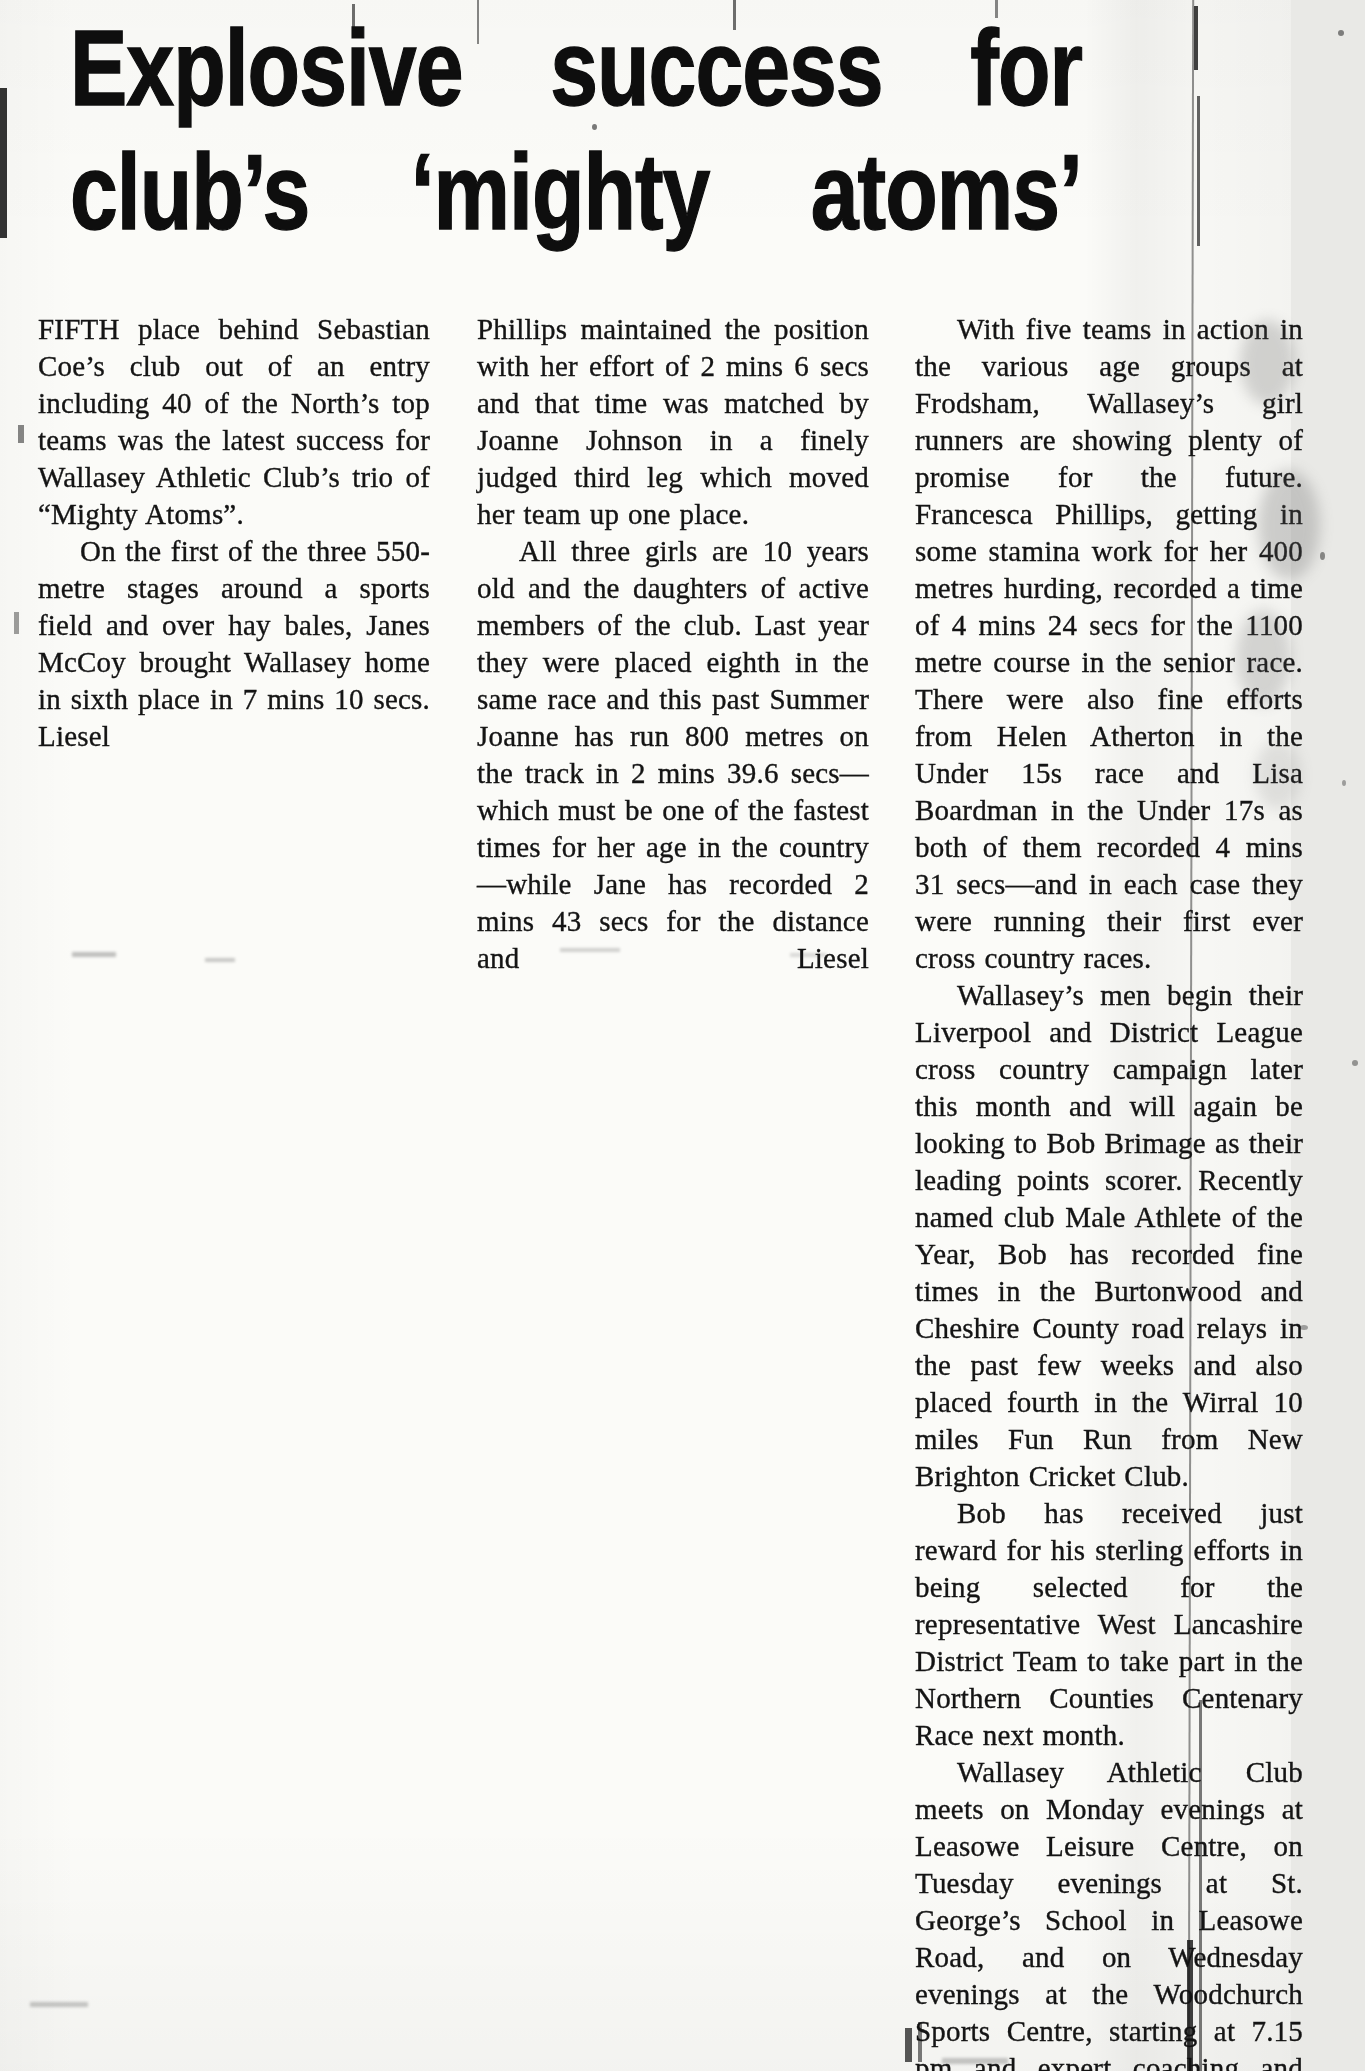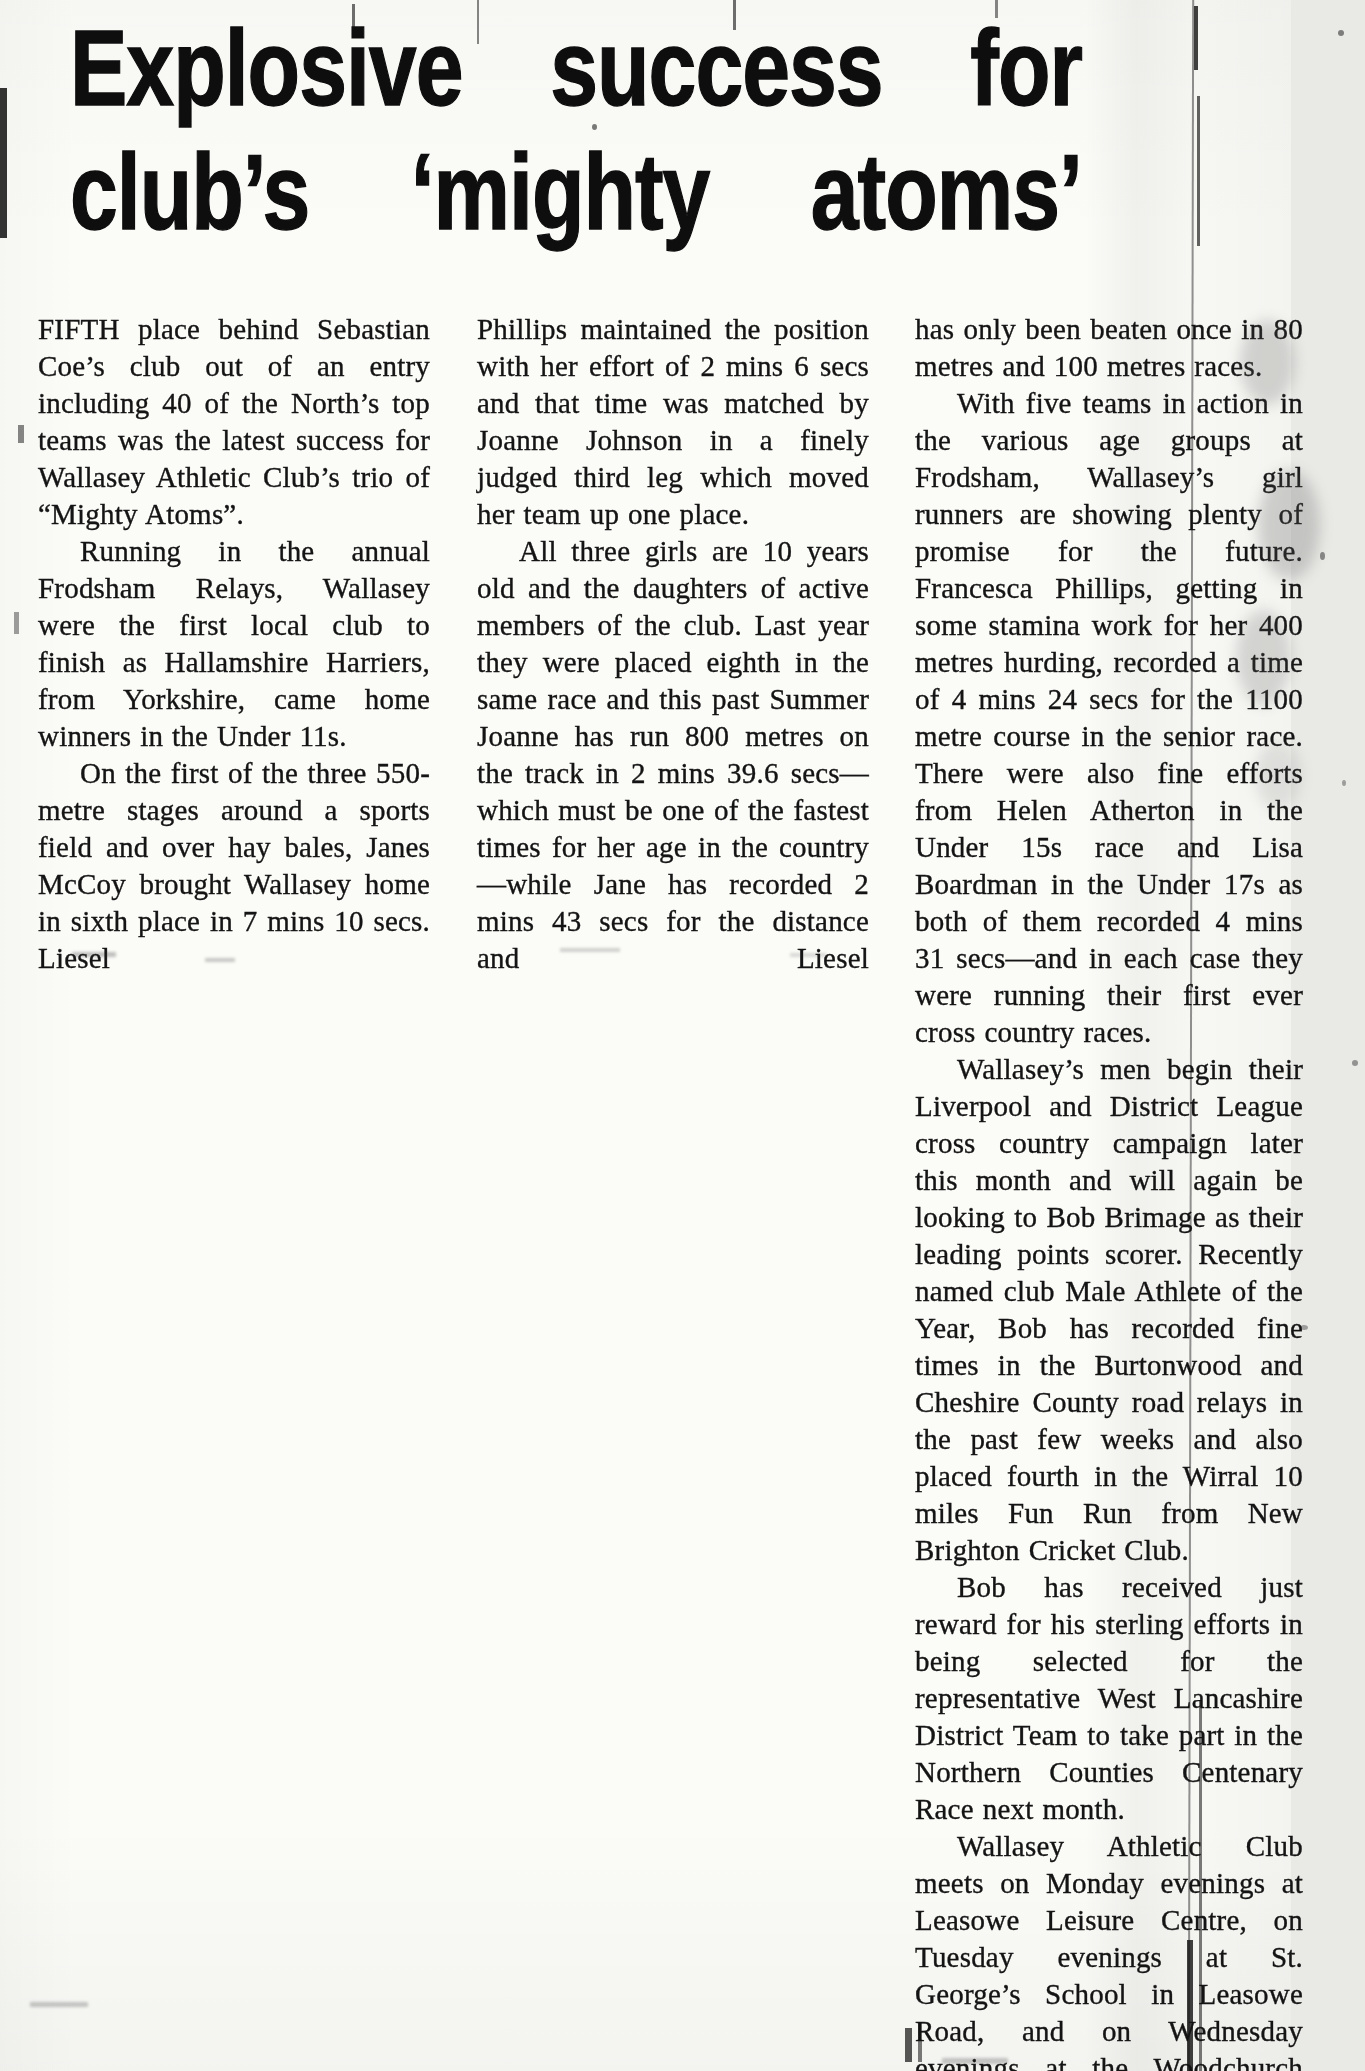--- a/index.html
+++ b/index.html
@@ -87,29 +87,27 @@
     <div class="hl-line hl-line-2">
       <span>club’s</span>
       <span>‘mighty</span>
       <span>atoms’</span>
     </div>
   </div>
 
   <div class="article-body">
     <div class="col col-1">
       <p>FIFTH place behind Sebastian Coe’s club out of an entry including 40 of the North’s top teams was the latest success for Wallasey Athletic Club’s trio of “Mighty Atoms”.</p>
-      <p class="indent">Running in the annual Frodsham Relays, Wallasey were the first local club to finish as Hallamshire Harriers, from Yorkshire, came home winners in the Under 11s.</p>
       <p class="indent runon">On the first of the three 550-metre stages around a sports field and over hay bales, Janes McCoy brought Wallasey home in sixth place in 7 mins 10 secs. Liesel</p>
     </div>
     <div class="col col-2">
       <p>Phillips maintained the position with her effort of 2 mins 6 secs and that time was matched by Joanne Johnson in a finely judged third leg which moved her team up one place.</p>
       <p class="indent runon">All three girls are 10 years old and the daughters of active members of the club. Last year they were placed eighth in the same race and this past Summer Joanne has run 800 metres on the track in 2 mins 39.6 secs—which must be one of the fastest times for her age in the country—while Jane has recorded 2 mins 43 secs for the distance and Liesel</p>
     </div>
     <div class="col col-3">
-      <p>has only been beaten once in 80 metres and 100 metres races.</p>
       <p class="indent">With five teams in action in the various age groups at Frodsham, Wallasey’s girl runners are showing plenty of promise for the future. Francesca Phillips, getting in some stamina work for her 400 metres hurding, recorded a time of 4 mins 24 secs for the 1100 metre course in the senior race. There were also fine efforts from Helen Atherton in the Under 15s race and Lisa Boardman in the Under 17s as both of them recorded 4 mins 31 secs—and in each case they were running their first ever cross country races.</p>
       <p class="indent">Wallasey’s men begin their Liverpool and District League cross country campaign later this month and will again be looking to Bob Brimage as their leading points scorer. Recently named club Male Athlete of the Year, Bob has recorded fine times in the Burtonwood and Cheshire County road relays in the past few weeks and also placed fourth in the Wirral 10 miles Fun Run from New Brighton Cricket Club.</p>
       <p class="indent">Bob has received just reward for his sterling efforts in being selected for the representative West Lancashire District Team to take part in the Northern Counties Centenary Race next month.</p>
       <p class="indent">Wallasey Athletic Club meets on Monday evenings at Leasowe Leisure Centre, on Tuesday evenings at St. George’s School in Leasowe Road, and on Wednesday evenings at the Woodchurch Sports Centre, starting at 7.15 pm and expert coaching and advice is provided for athletes of all ages and standards.</p>
     </div>
   </div>
 
   <div>
 
     <div class="artifact ink" style="left:1190px; top:0; width:2px; height:2071px; opacity:.45; transform:rotate(.12deg);"></div>

